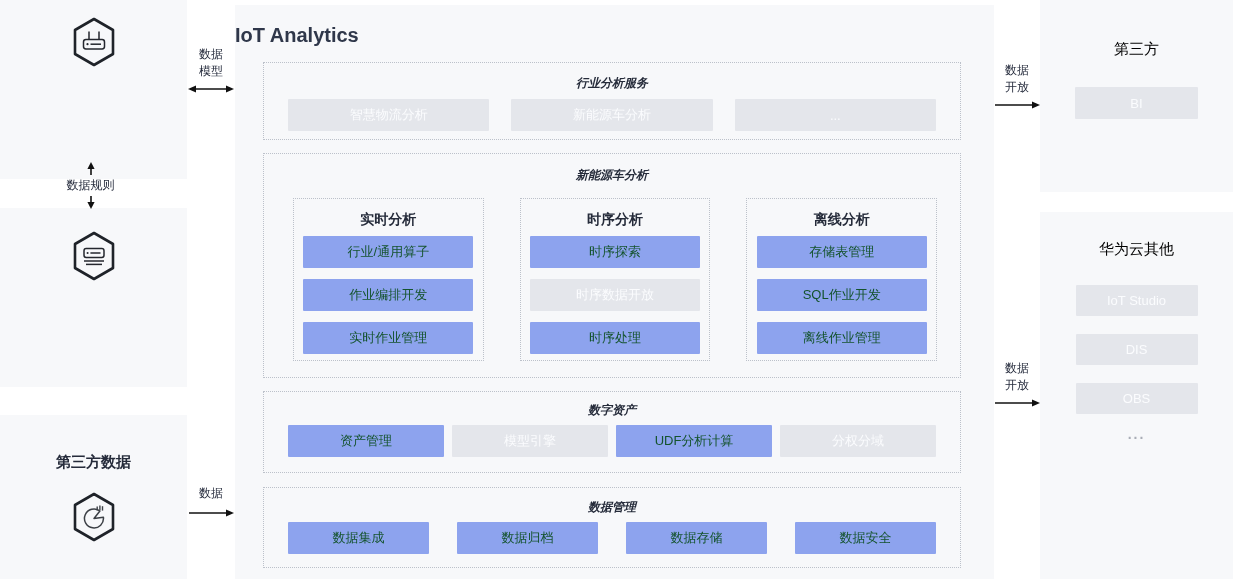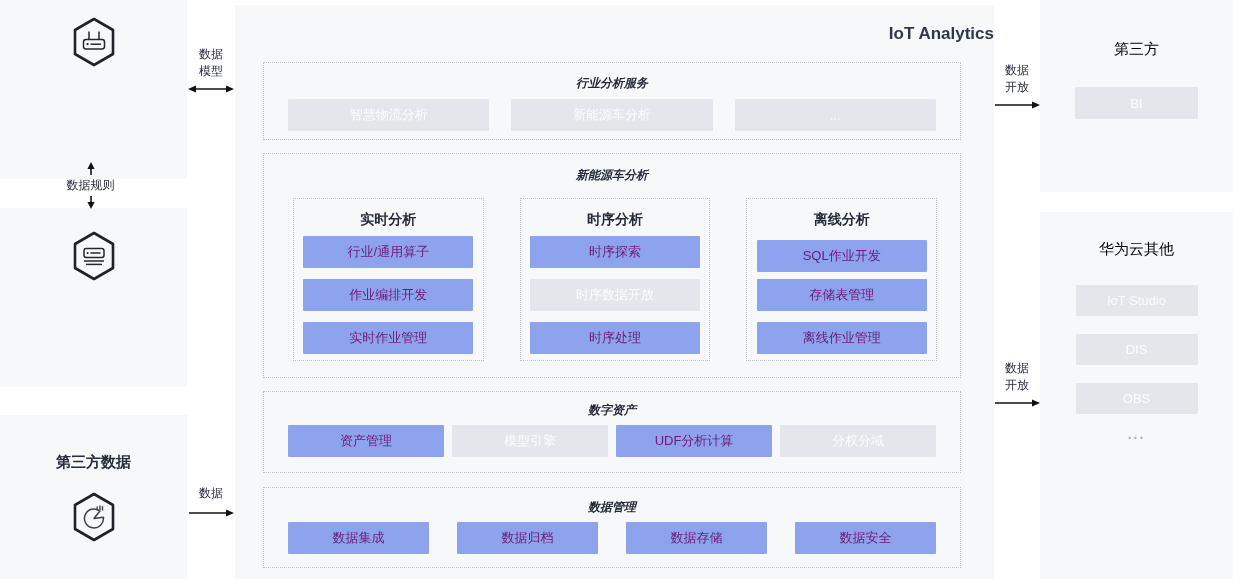--- a/index.html
+++ b/index.html
@@ -26,21 +26,21 @@
   #conn-rules div{margin:2px 0;}
   #conn-model{left:188px;top:46px;width:46px;}
   #conn-model svg{margin-top:4px;}
   #conn-data{left:188px;top:485px;width:46px;}
   #conn-data svg{margin-top:6px;}
   #conn-open-top{left:994px;top:62px;width:46px;}
   #conn-open-top svg{margin-top:4px;}
   #conn-open-bot{left:994px;top:360px;width:46px;}
   #conn-open-bot svg{margin-top:4px;}
 
-  #main-title{padding-top:19px;text-align:right;font-size:17px;font-weight:600;color:#2f374a;}
+  #main-title{padding-top:19px;text-align:left;font-size:20px;font-weight:600;color:#2f374a;}
 
   .section{position:absolute;left:28px;width:698px;border:1px dotted #bcc1ca;box-sizing:border-box;}
   #s1{top:57px;height:78px;}
   #s2{top:148px;height:225px;}
   #s3{top:386px;height:82px;}
   #s4{top:482px;height:81px;}
   .sec-title{text-align:center;font-size:12px;font-weight:700;color:#252b3a;font-style:italic;}
   #s1 .sec-title{padding-top:12px;}
   #s2 .sec-title{padding-top:13px;}
   #s3 .sec-title{padding-top:10px;}
@@ -52,21 +52,21 @@
   #s4 .chips-row{top:34px;gap:28px;}
   .chips-row .chip{flex:1;height:32px;}
 
   #cols{position:absolute;top:44px;left:29px;right:23px;height:163px;display:flex;gap:36px;}
   .column{flex:1;border:1px dotted #bcc1ca;box-sizing:border-box;}
   .col-title{padding-top:12px;font-size:14px;font-weight:700;color:#252b3a;text-align:center;}
   .col-chip{width:170px;height:32px;margin:11px auto 0;}
   .col-chip.first{margin-top:7px;}
 
   .chip{display:flex;align-items:center;justify-content:center;font-size:13px;border-radius:1px;box-sizing:border-box;}
-  .chip.blue{background:#8da3ee;color:#701a75;}
+  .chip.blue{background:#8da3ee;color:#14532d;}
   .chip.gray{background:#e4e6eb;color:#fbfcfe;}
 
   .panel-title{font-size:15px;font-weight:400;color:#000000;text-align:center;}
   #p4 .panel-title{padding-top:40px;}
   #p5 .panel-title{padding-top:28px;}
   #p4 .r-chip{width:123px;height:32px;margin:28px auto 0;}
   #p5 .r-chip{width:122px;height:31px;margin:18px auto 0;}
   #p5 .r-chip.first{margin-top:26px;}
   #p5 .more{margin-top:12px;text-align:center;color:#a9adb6;font-size:14px;font-weight:700;letter-spacing:2px;}
 
@@ -190,22 +190,22 @@
           <div class="chip blue col-chip">实时作业管理</div>
         </div>
         <div class="column">
           <div class="col-title">时序分析</div>
           <div class="chip blue col-chip first">时序探索</div>
           <div class="chip gray col-chip">时序数据开放</div>
           <div class="chip blue col-chip">时序处理</div>
         </div>
         <div class="column">
           <div class="col-title">离线分析</div>
+          <div class="chip blue col-chip first">存储表管理</div>
           <div class="chip blue col-chip">SQL作业开发</div>
-          <div class="chip blue col-chip first">存储表管理</div>
           <div class="chip blue col-chip">离线作业管理</div>
         </div>
       </div>
     </div>
 
     <div class="section" id="s3">
       <div class="sec-title">数字资产</div>
       <div class="chips-row">
         <div class="chip blue">资产管理</div>
         <div class="chip gray">模型引擎</div>

